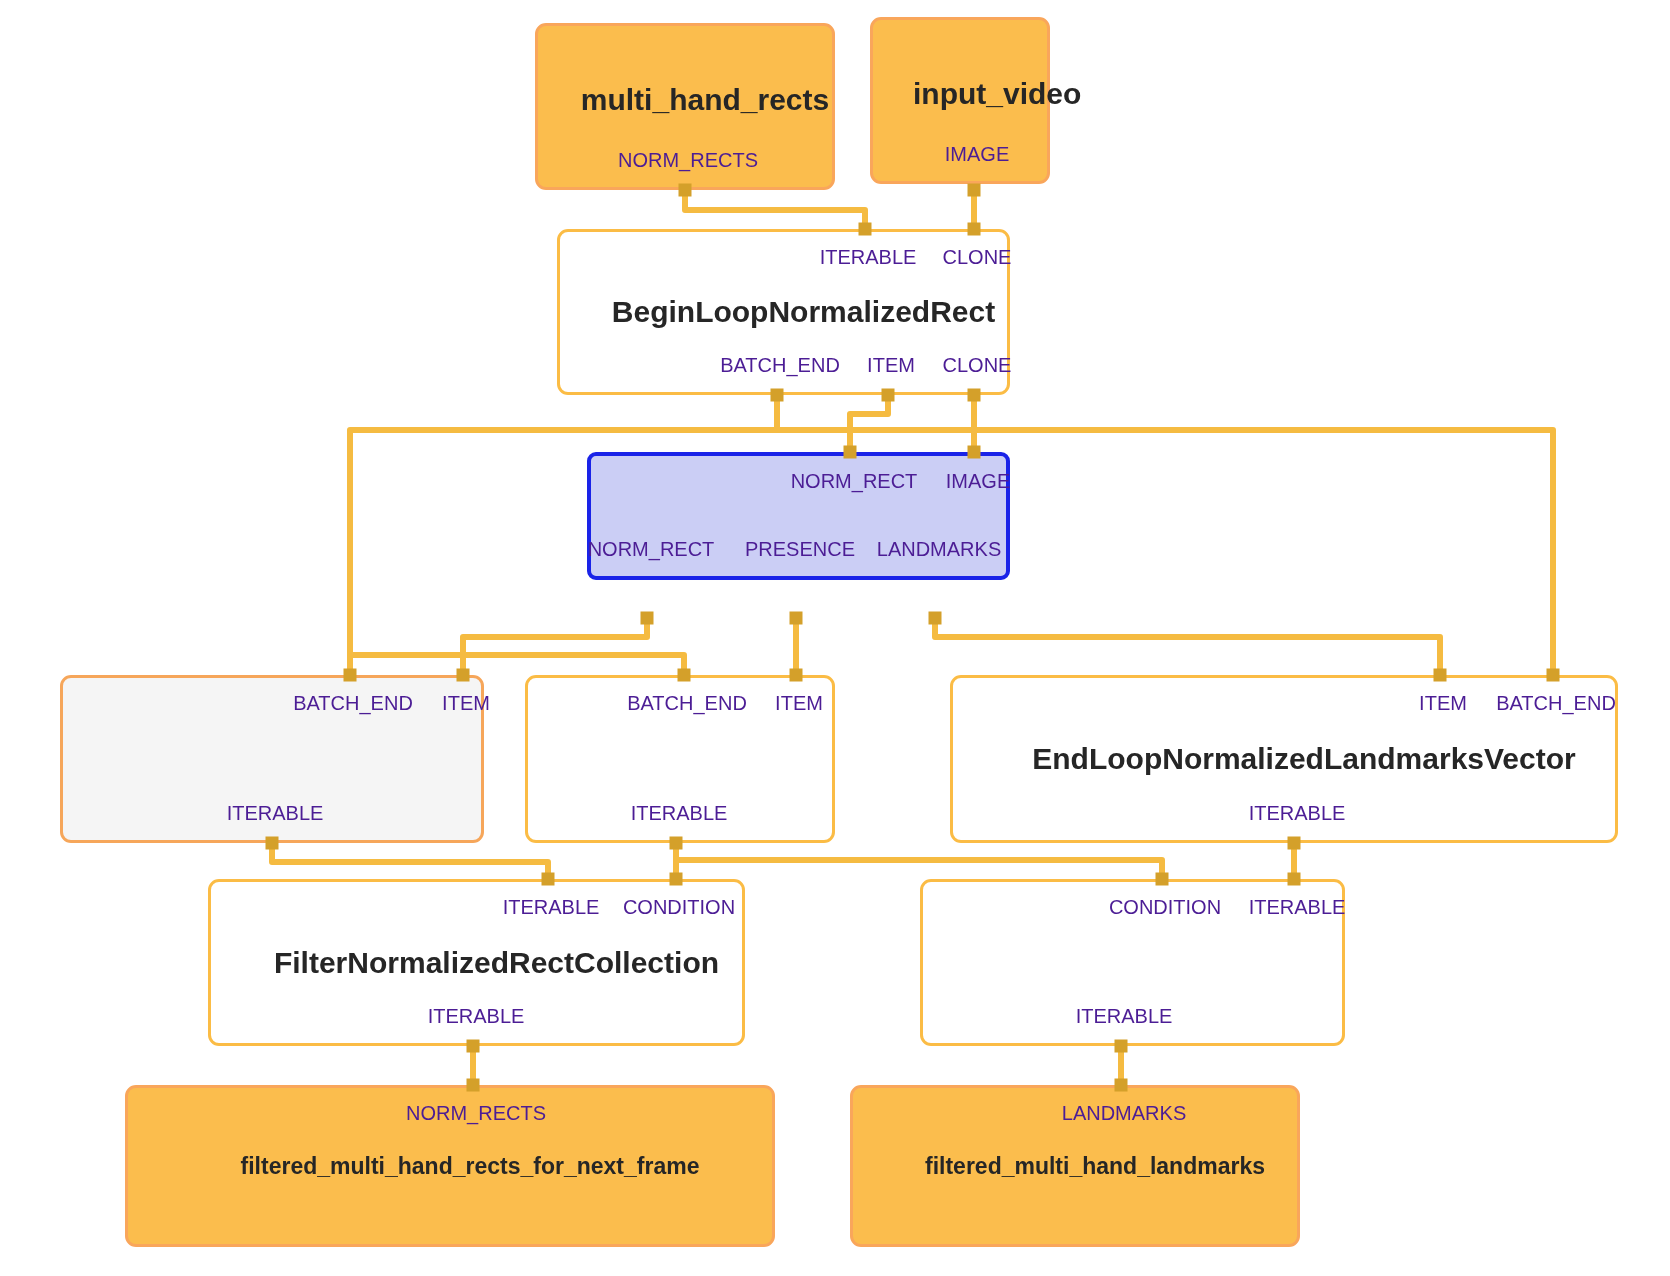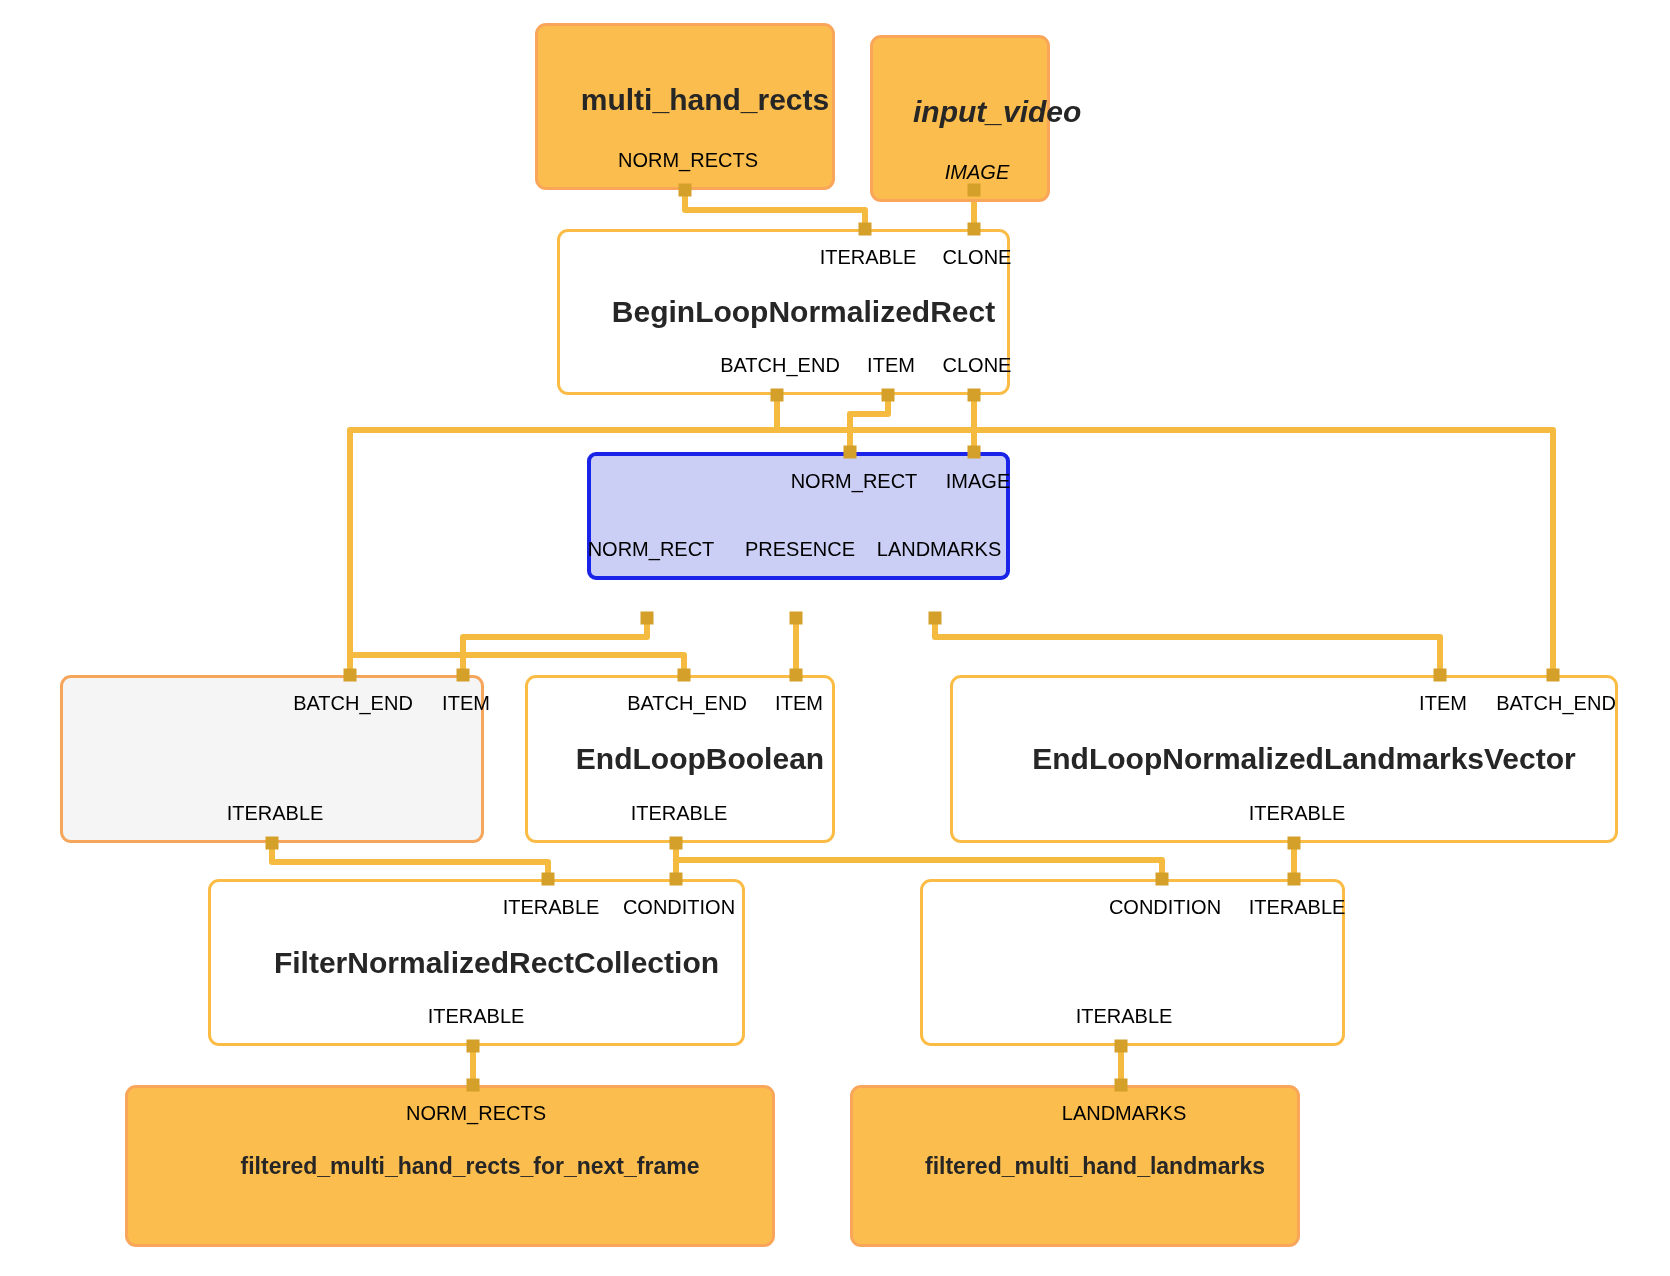--- a/index.html
+++ b/index.html
@@ -11,21 +11,21 @@
   .node{position:absolute;z-index:2;box-sizing:border-box;border-radius:11px;}
   .node .title{position:absolute;left:0;right:0;top:50%;transform:translateY(-50%);
                text-align:center;font-weight:bold;font-size:30px;color:#262626;white-space:nowrap;padding-left:40px;}
   .stream{background:#FBBD4D;border:3px solid #F9A65B;}
   .stream .title{top:46%;}
   .ostream{background:#FBBD4D;border:3px solid #F9A65B;}
   .ostream .title{font-size:23px;}
   .calc{background:#ffffff;border:3px solid #FBBC45;}
   .subgraph{background:#CBCEF5;border:4px solid #1A23E8;border-radius:9px;}
   .selected{background:#F5F5F5;border:3px solid #F6A65A;}
-  .port{position:absolute;transform:translateX(-50%);font-size:20px;color:#000000;white-space:nowrap;}
+  .port{position:absolute;transform:translateX(-50%);font-size:20px;color:#4c1d95;white-space:nowrap;}
   .pt{top:14px;}
   .pb{bottom:15px;}
   .edge{fill:none;stroke:#F5BB41;stroke-width:6;stroke-linejoin:round;}
   .anchor{fill:#D4A02A;}
 </style>
 </head>
 <body>
 
 <div class="canvas">
 
@@ -46,21 +46,21 @@
     <polyline class="edge" points="1294,844 1294,880"></polyline>
     <polyline class="edge" points="473,1047 473,1086"></polyline>
     <polyline class="edge" points="1121,1047 1121,1086"></polyline>
   </svg>
 
   <div class="node stream" style="left:535px;top:23px;width:300px;height:167px;">
     <div class="title">multi_hand_rects</div>
     <span class="port pb" style="left:150px;">NORM_RECTS</span>
   </div>
 
-  <div class="node stream" style="left:870px;top:35px;width:180px;height:167px;font-style:italic;">
+  <div class="node stream" style="left:870px;top:17px;width:180px;height:167px;">
     <div class="title">input_video</div>
     <span class="port pb" style="left:104px;">IMAGE</span>
   </div>
 
   <div class="node calc" style="left:557px;top:229px;width:453px;height:166px;">
     <span class="port pt" style="left:308px;">ITERABLE</span>
     <span class="port pt" style="left:417px;">CLONE</span>
     <div class="title">BeginLoopNormalizedRect</div>
     <span class="port pb" style="left:220px;">BATCH_END</span>
     <span class="port pb" style="left:331px;">ITEM</span>
@@ -77,21 +77,20 @@
 
   <div class="node selected" style="left:60px;top:675px;width:424px;height:168px;">
     <span class="port pt" style="left:290px;">BATCH_END</span>
     <span class="port pt" style="left:403px;">ITEM</span>
     <span class="port pb" style="left:212px;">ITERABLE</span>
   </div>
 
   <div class="node calc" style="left:525px;top:675px;width:310px;height:168px;">
     <span class="port pt" style="left:159px;">BATCH_END</span>
     <span class="port pt" style="left:271px;">ITEM</span>
-    <div class="title">EndLoopBoolean</div>
     <span class="port pb" style="left:151px;">ITERABLE</span>
   </div>
 
   <div class="node calc" style="left:950px;top:675px;width:668px;height:168px;">
     <span class="port pt" style="left:490px;">ITEM</span>
     <span class="port pt" style="left:603px;">BATCH_END</span>
     <div class="title">EndLoopNormalizedLandmarksVector</div>
     <span class="port pb" style="left:344px;">ITERABLE</span>
   </div>
 

